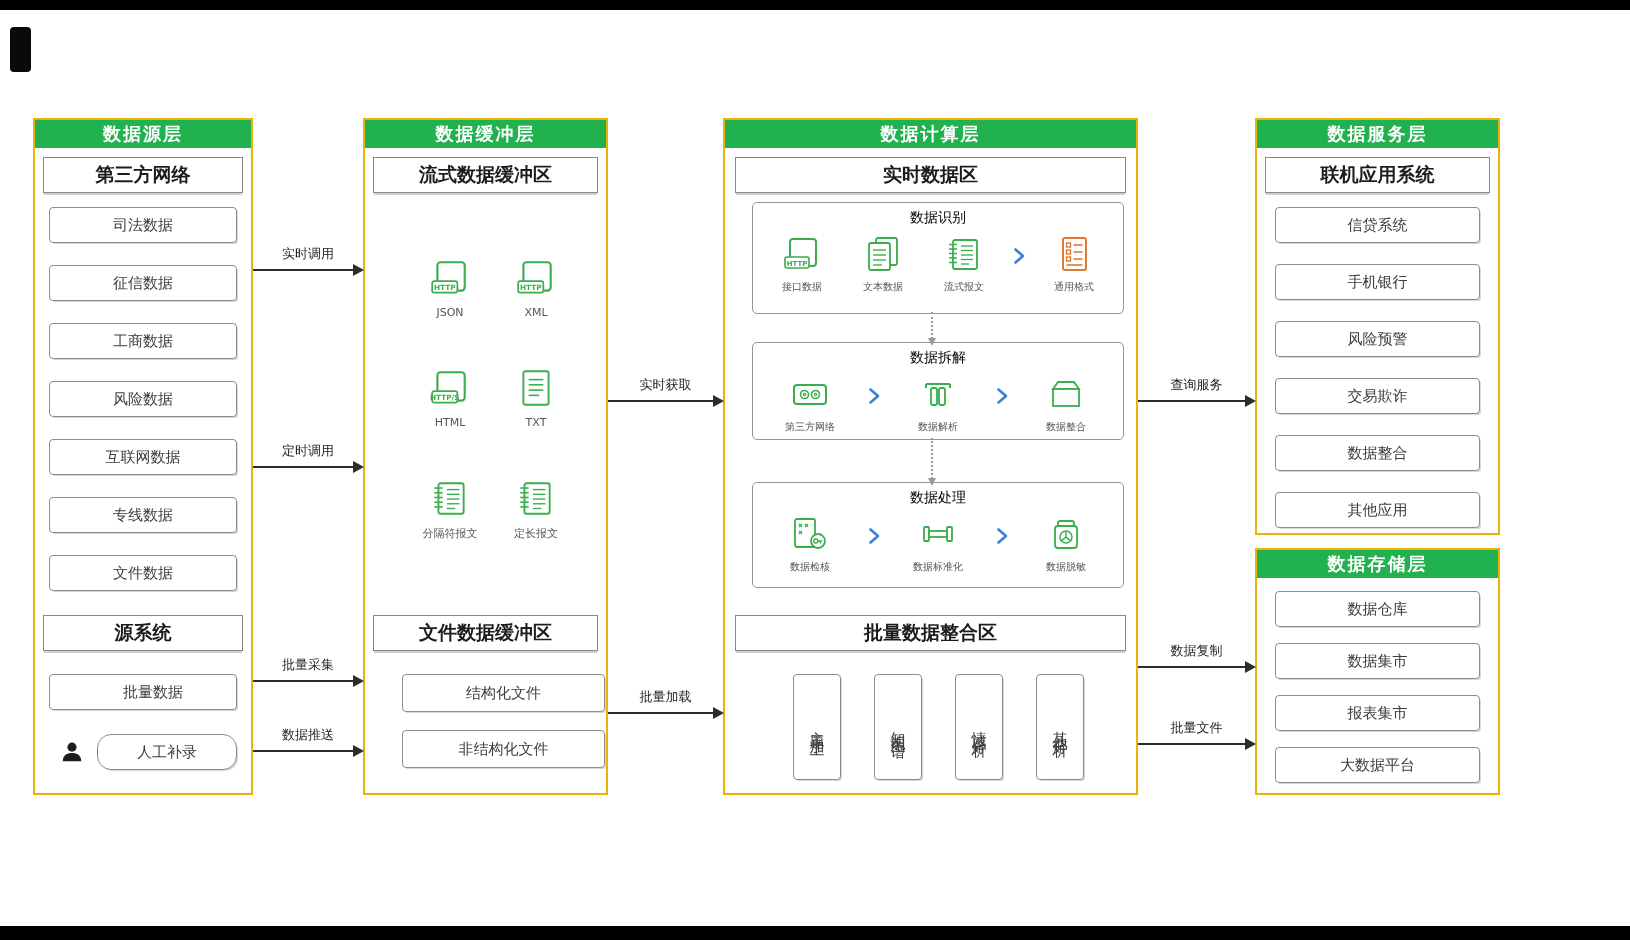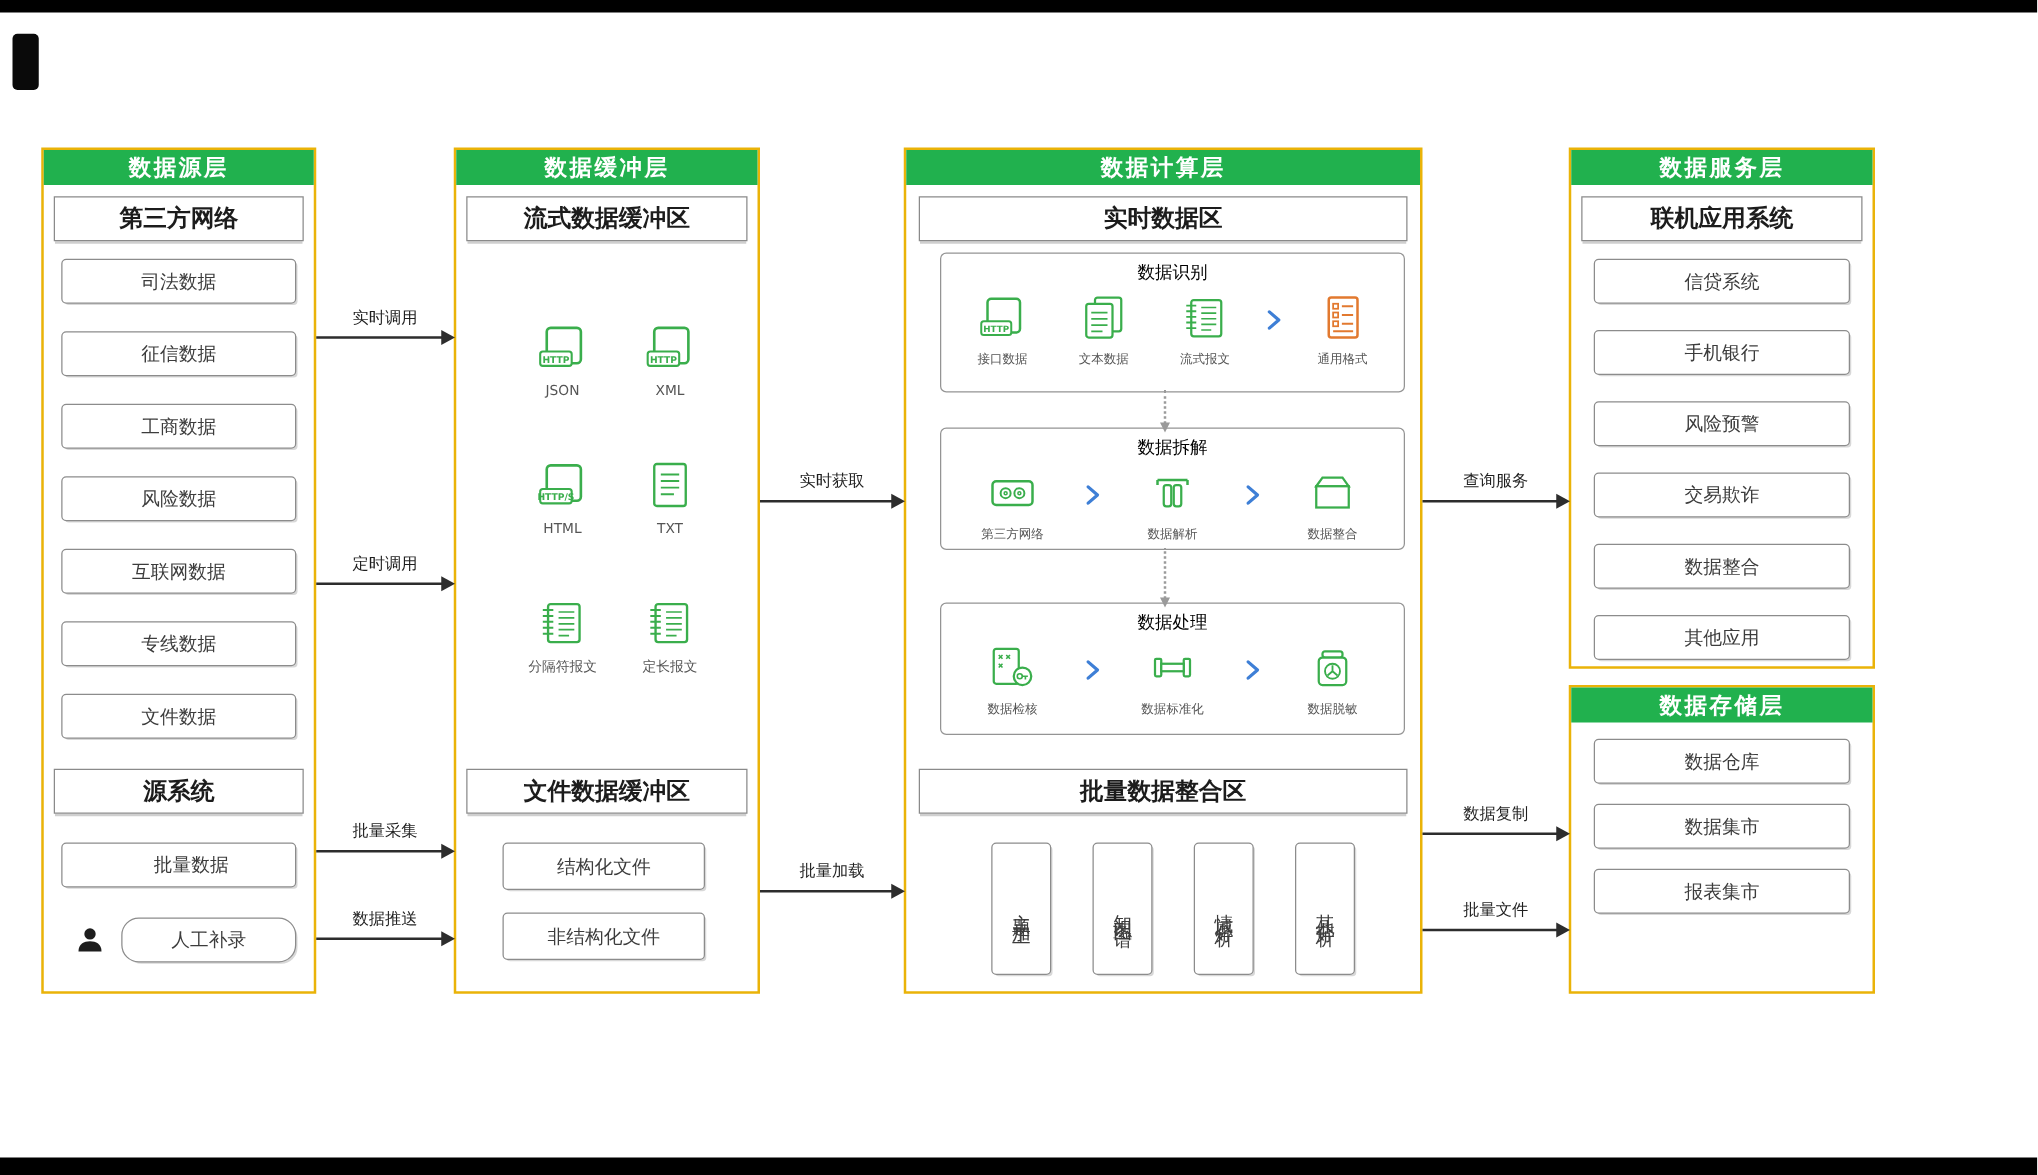--- a/index.html
+++ b/index.html
@@ -33,21 +33,21 @@
   .it4 { margin:21px 18px 0; }
   .it4.first { margin-top:14px; }
   .it5 { margin:16px 18px 0; }
   .it5.first { margin-top:13px; }
 
   
   .st2 { position:absolute; left:8px; right:8px; }
   .bcell { position:absolute; width:90px; text-align:center; }
   .bcell .ic { width:42px; height:42px; }
   .bcell-label { margin-top:3px; font-size:11px; color:#555; }
-  .fitem { position:absolute; left:37px; width:162px; height:38px; border:1px solid #8c8c8c;
+  .fitem { position:absolute; left:37px; width:203px; height:38px; border:1px solid #8c8c8c;
            border-radius:4px; background:#fff; box-shadow:2px 2px 0 -1px #d8d8d8;
            display:flex; align-items:center; justify-content:center; font-size:15px; color:#3c3c3c; }
 
   
   .st3 { position:absolute; left:10px; right:10px; }
   .stage { position:absolute; left:27px; width:372px; border:1px solid #949494; border-radius:5px;
            background:#fff; }
   .stage-title { text-align:center; font-size:14px; color:#000000; padding-top:6px; }
   .stage-row { display:flex; justify-content:center; align-items:flex-start; margin-top:7px; }
   .stage-row.g14 { gap:15px; }
@@ -368,20 +368,21 @@
     <div class="item it4">交易欺诈</div>
     <div class="item it4">数据整合</div>
     <div class="item it4">其他应用</div>
   </div>
 
   <div class="col" style="left:1255px;top:548px;width:245px;height:247px">
     <div class="lh">数据存储层</div>
     <div class="item it5 first">数据仓库</div>
     <div class="item it5">数据集市</div>
     <div class="item it5">报表集市</div>
+    <div class="item it5">大数据平台</div>
   </div>
 
   <div class="harrow" style="left:253px;top:270px;width:110px">
     <span class="alabel">实时调用</span>
     <span class="aline"></span>
     <span class="ahead"></span>
   </div>
   <div class="harrow" style="left:253px;top:467px;width:110px">
     <span class="alabel">定时调用</span>
     <span class="aline"></span>

